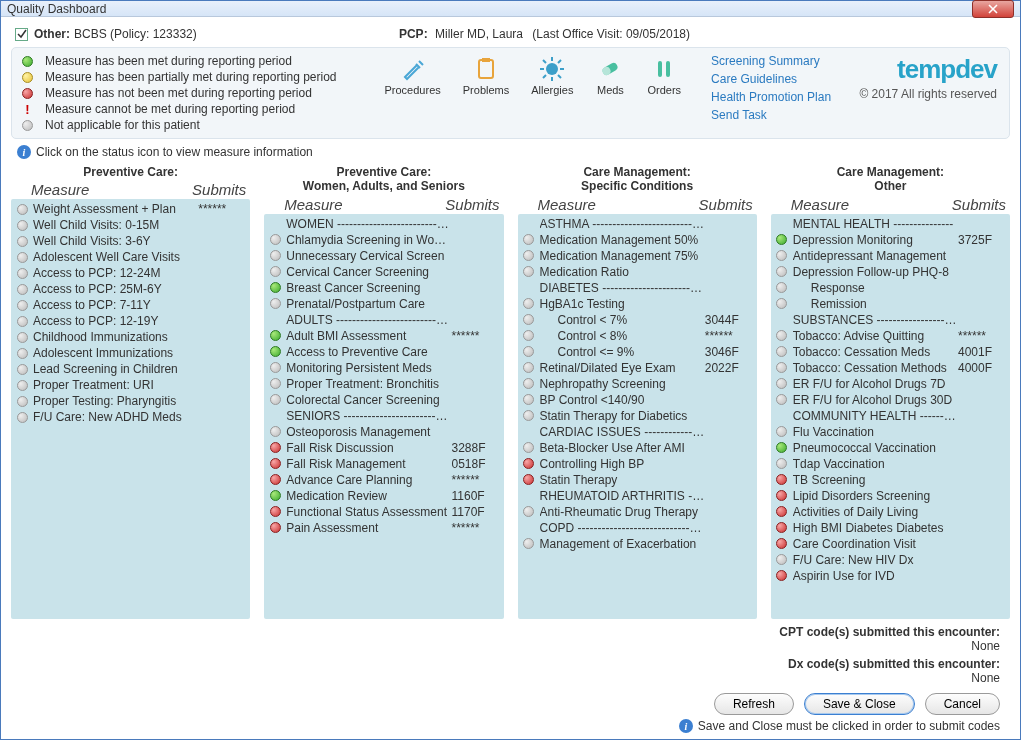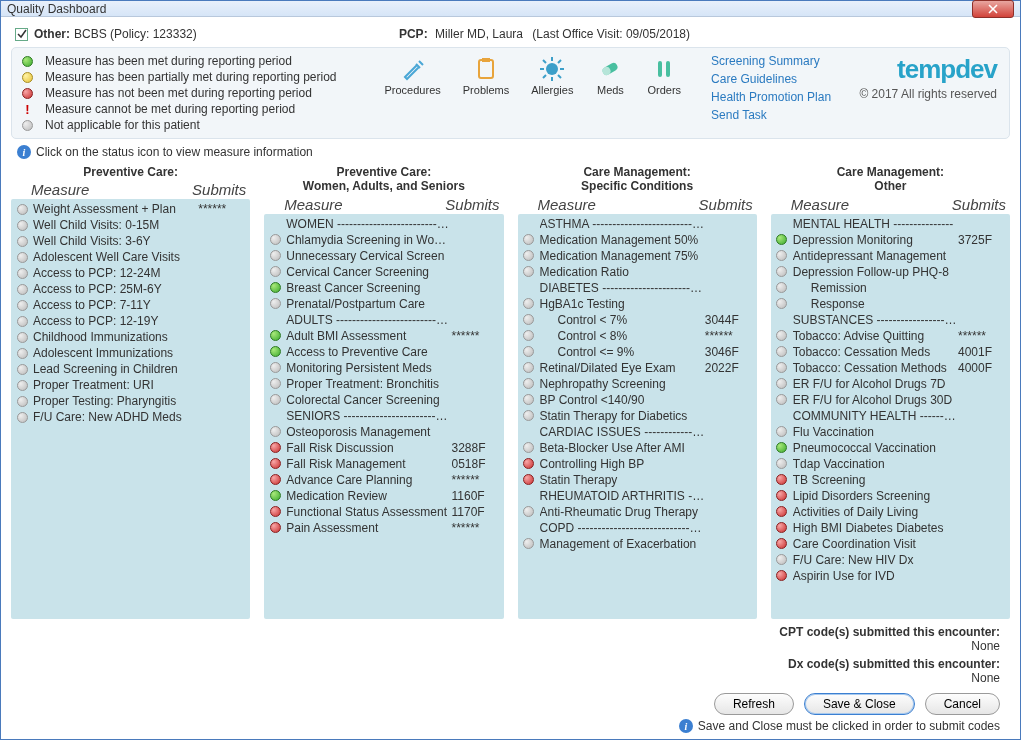--- a/index.html
+++ b/index.html
@@ -616,28 +616,28 @@
               <span class="ic">
                 <span class="dot gray"></span>
               </span>
               <span class="lab">Depression Follow-up PHQ-8</span>
               <span class="sub"></span>
             </div>
             <div class="mrow indent">
               <span class="ic">
                 <span class="dot gray"></span>
               </span>
+              <span class="lab">Response</span>
+              <span class="sub"></span>
+            </div>
+            <div class="mrow indent">
+              <span class="ic">
+                <span class="dot gray"></span>
+              </span>
               <span class="lab">Remission</span>
-              <span class="sub"></span>
-            </div>
-            <div class="mrow indent">
-              <span class="ic">
-                <span class="dot gray"></span>
-              </span>
-              <span class="lab">Response</span>
               <span class="sub"></span>
             </div>
             <div class="mrow">
               <span class="ic"></span>
               <span class="lab">SUBSTANCES ---------------------</span>
               <span class="sub"></span>
             </div>
             <div class="mrow">
               <span class="ic">
                 <span class="dot gray"></span>

